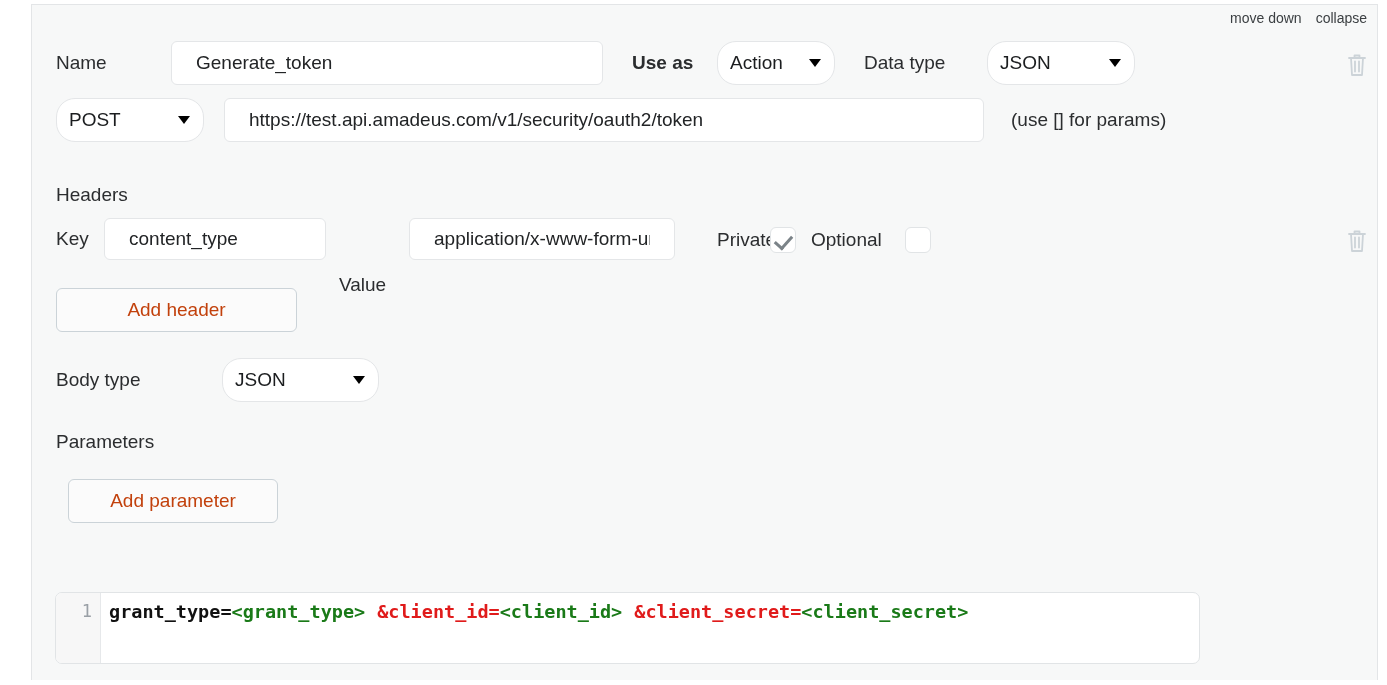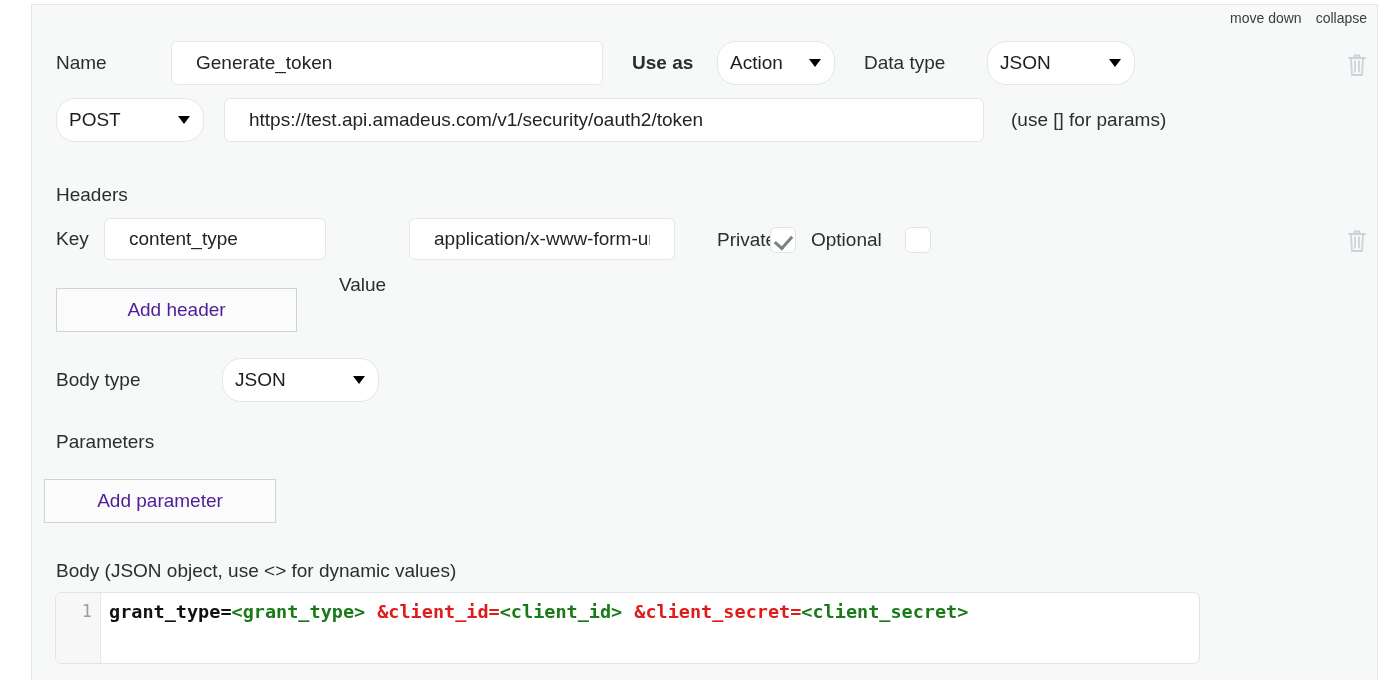--- a/index.html
+++ b/index.html
@@ -80,23 +80,23 @@
     width: 0; height: 0;
     border-left: 6px solid transparent;
     border-right: 6px solid transparent;
     border-top: 8px solid #000000;
   }
 
   
   .btn {
     background: #fbfbfb;
     border: 1px solid #cbd3d8;
-    border-radius: 0;
-    font-size: 19px;
-    color: #4c1d95;
+    border-radius: 6px;
+    font-size: 19px;
+    color: #c2410c;
     font-family: "Liberation Sans", sans-serif;
     display: flex;
     align-items: center;
     justify-content: center;
     cursor: pointer;
   }
 
   
   .cbox {
     width: 26px; height: 26px;
@@ -225,22 +225,21 @@
 
   <div class="lbl" style="position:absolute;left:24px;top:364px;">Body type</div>
 
   <div class="sel" style="position:absolute;left:190px;top:353px;width:157px;">
     <span class="val">JSON</span>
     <span class="caret"></span>
   </div>
 
   <div class="lbl" style="position:absolute;left:24px;top:426px;">Parameters</div>
 
-  <div class="btn" style="position:absolute;left:12px;top:474px;width:232px;height:44px;">Add parameter</div>
-
-  <div class="lbl" style="position:absolute;left:24px;top:555px;">Body (JSON object, use &lt;&gt; for dynamic values)</div>
+  <div class="btn" style="position:absolute;left:36px;top:474px;width:210px;height:44px;">Add parameter</div>
+
 
 </div>
 
 <div id="editor">
   <div id="gutter">1</div>
   <div id="code"><span class="tk-plain">grant_type=</span><span class="tk-var">&lt;grant_type&gt;</span><span class="tk-key">&amp;client_id=</span><span class="tk-var">&lt;client_id&gt;</span><span class="tk-key">&amp;client_secret=</span><span class="tk-var">&lt;client_secret&gt;</span></div>
 </div>
 
 </body></html>

